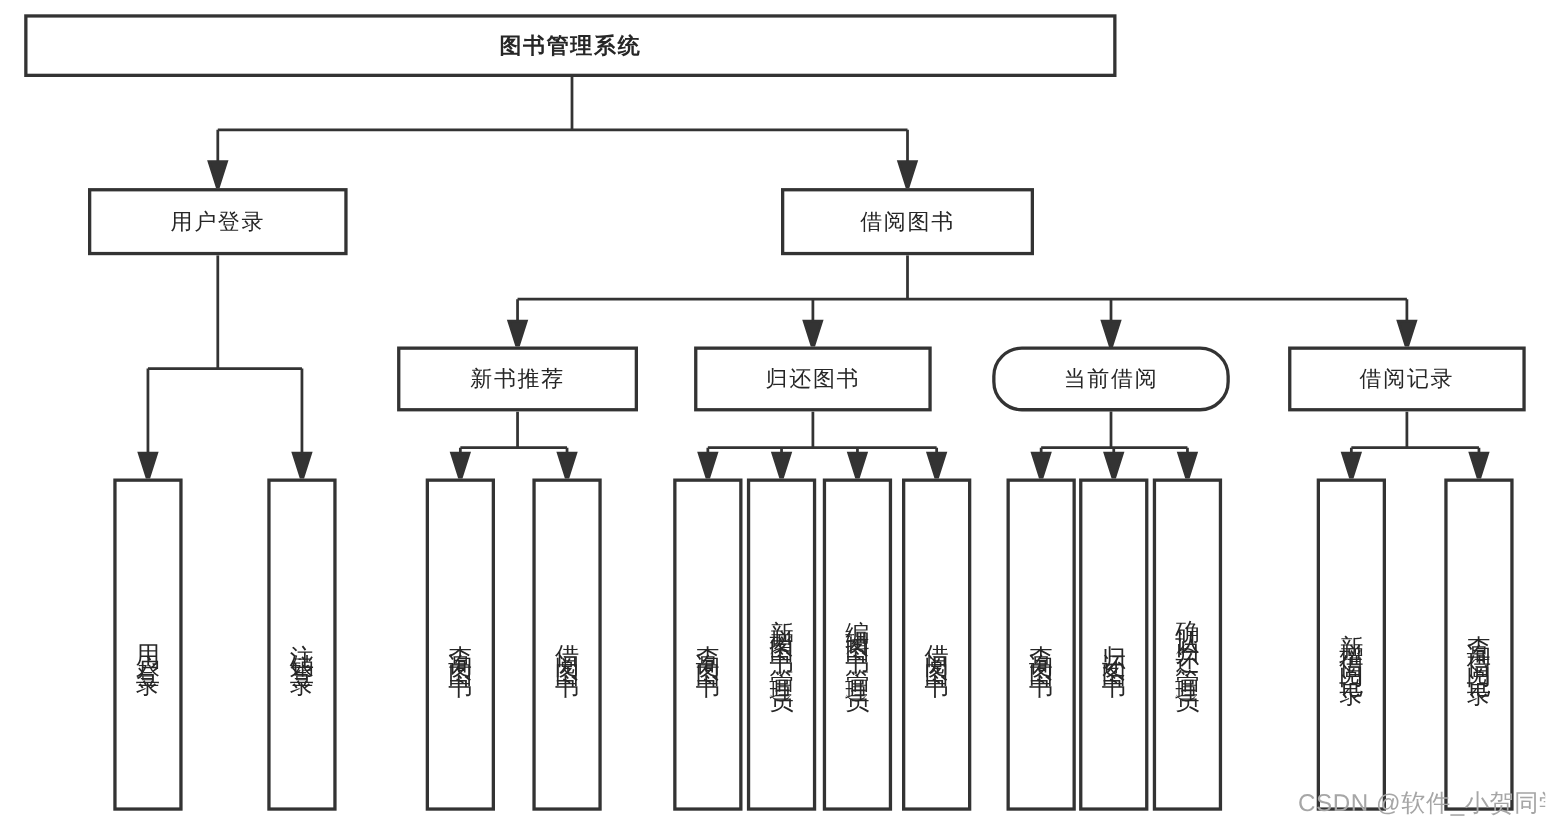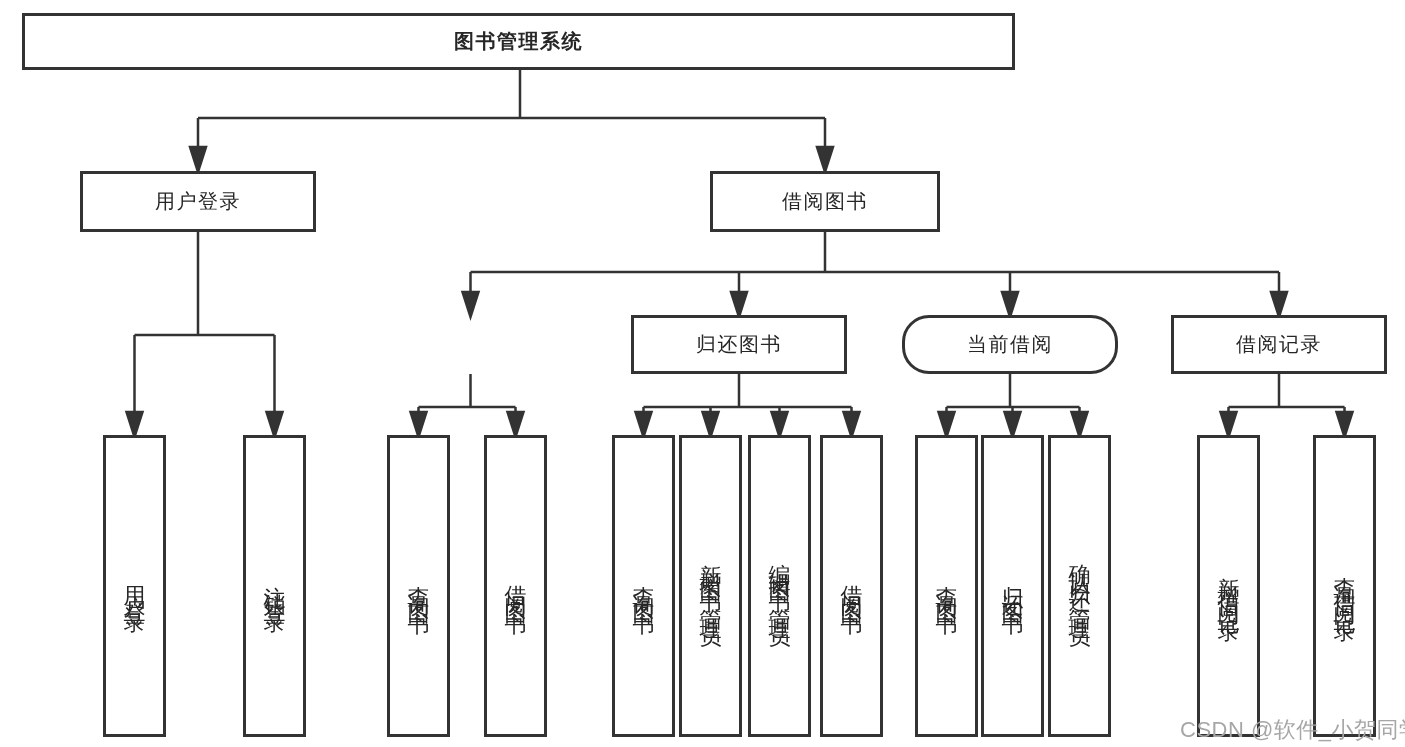--- a/index.html
+++ b/index.html
@@ -82,20 +82,21 @@
         <polygon points="1336.5,412 1352.5,412 1344.5,437"></polygon>
       </g>
     </g>
   </svg>
 
   <div class="hnode root" style="left:22px;top:13px;width:993px;height:57px;">图书管理系统</div>
 
   <div class="hnode" style="left:80px;top:171px;width:236px;height:61px;">用户登录</div>
   <div class="hnode" style="left:710px;top:171px;width:230px;height:61px;">借阅图书</div>
 
+  <div class="hnode" style="left:361px;top:315px;width:219px;height:59px;">新书推荐</div>
   <div class="hnode" style="left:631px;top:315px;width:216px;height:59px;">归还图书</div>
   <div class="hnode" style="left:902px;top:315px;width:216px;height:59px;border-radius:27px;">当前借阅</div>
   <div class="hnode" style="left:1171px;top:315px;width:216px;height:59px;">借阅记录</div>
 
   <div class="vnode" style="left:103px;top:435px;width:63px;height:302px;">
     <span>用户登录</span>
   </div>
   <div class="vnode" style="left:243px;top:435px;width:63px;height:302px;">
     <span>注销登录</span>
   </div>

